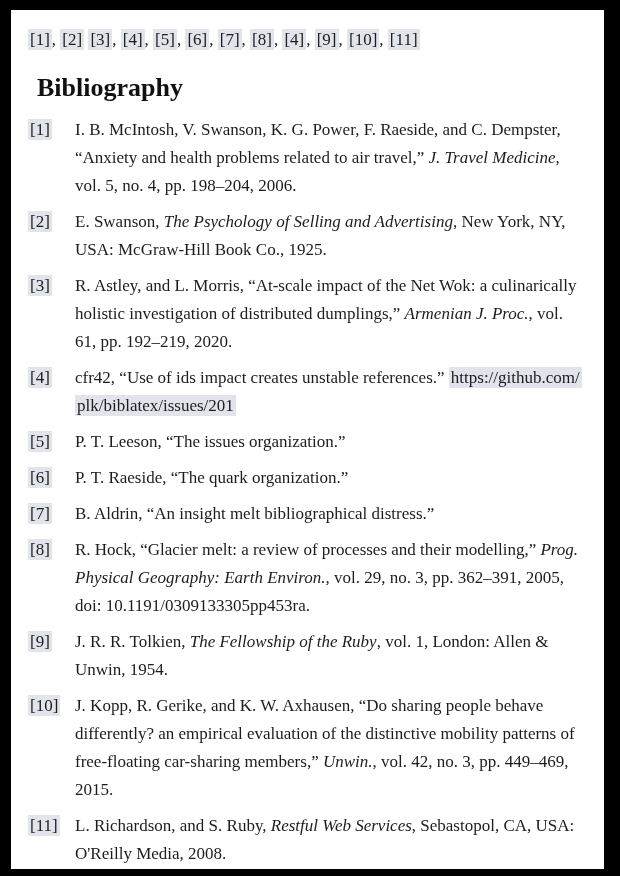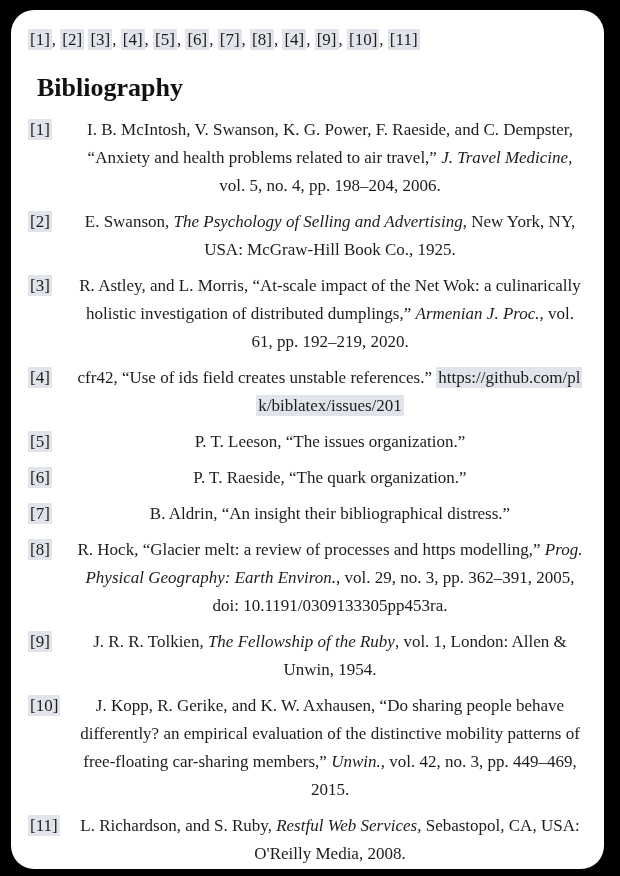--- a/index.html
+++ b/index.html
@@ -15,21 +15,20 @@
     left: 11px;
     top: 10px;
     width: 593px;
     height: 859px;
     background: #ffffff;
     box-sizing: border-box;
     padding: 16px 19px 0 17px;
     font-family: "Liberation Serif", "DejaVu Serif", serif;
     color: #1c1c1c;
     font-size: 17px;
-    border-radius: 23px;
   }
   .citeline {
     line-height: 28px;
     white-space: nowrap;
   }
   .sep { white-space: pre; }
   .hl {
     background: #e2e4eb;
     padding: 1px 2px;
   }
@@ -44,21 +43,20 @@
     display: flex;
     line-height: 28px;
     margin-bottom: 8px;
   }
   .ref .label {
     flex: 0 0 47px;
     width: 47px;
   }
   .ref .text {
     flex: 1;
-    text-align: center;
   }
   .ref .text i { font-style: italic; }
   .link {
     overflow-wrap: anywhere;
     word-break: break-all;
     -webkit-box-decoration-break: clone;
     box-decoration-break: clone;
   }
 </style>
 </head>
@@ -75,37 +73,37 @@
       <div class="ref">
         <span class="label"><span class="hl">[2]</span></span>
         <div class="text"><span>E. Swanson, </span><i>The Psychology of Selling and Advertising</i><span>, New York, NY, USA: McGraw-Hill Book Co., 1925.</span></div>
       </div>
       <div class="ref">
         <span class="label"><span class="hl">[3]</span></span>
         <div class="text"><span>R. Astley, and L. Morris, “At-scale impact of the Net Wok: a culinarically holistic investigation of distributed dumplings,” </span><i>Armenian J. Proc.</i><span>, vol. 61, pp. 192–219, 2020.</span></div>
       </div>
       <div class="ref">
         <span class="label"><span class="hl">[4]</span></span>
-        <div class="text"><span>cfr42, “Use of ids field creates unstable references.” </span><span class="hl link">https://github.com/plk/biblatex/issues/201</span></div>
+        <div class="text"><span>cfr42, “Use of ids impact creates unstable references.” </span><span class="hl link">https://github.com/plk/biblatex/issues/201</span></div>
       </div>
       <div class="ref">
         <span class="label"><span class="hl">[5]</span></span>
         <div class="text"><span>P. T. Leeson, “The issues organization.”</span></div>
       </div>
       <div class="ref">
         <span class="label"><span class="hl">[6]</span></span>
         <div class="text"><span>P. T. Raeside, “The quark organization.”</span></div>
       </div>
       <div class="ref">
         <span class="label"><span class="hl">[7]</span></span>
-        <div class="text"><span>B. Aldrin, “An insight their bibliographical distress.”</span></div>
+        <div class="text"><span>B. Aldrin, “An insight melt bibliographical distress.”</span></div>
       </div>
       <div class="ref">
         <span class="label"><span class="hl">[8]</span></span>
-        <div class="text"><span>R. Hock, “Glacier melt: a review of processes and https modelling,” </span><i>Prog. Physical Geography: Earth Environ.</i><span>, vol. 29, no. 3, pp. 362–391, 2005, doi: 10.1191/0309133305pp453ra.</span></div>
+        <div class="text"><span>R. Hock, “Glacier melt: a review of processes and their modelling,” </span><i>Prog. Physical Geography: Earth Environ.</i><span>, vol. 29, no. 3, pp. 362–391, 2005, doi: 10.1191/0309133305pp453ra.</span></div>
       </div>
       <div class="ref">
         <span class="label"><span class="hl">[9]</span></span>
         <div class="text"><span>J. R. R. Tolkien, </span><i>The Fellowship of the Ruby</i><span>, vol. 1, London: Allen &amp; Unwin, 1954.</span></div>
       </div>
       <div class="ref">
         <span class="label"><span class="hl">[10]</span></span>
         <div class="text"><span>J. Kopp, R. Gerike, and K. W. Axhausen, “Do sharing people behave differently? an empirical evaluation of the distinctive mobility patterns of free-floating car-sharing members,” </span><i>Unwin.</i><span>, vol. 42, no. 3, pp. 449–469, 2015.</span></div>
       </div>
       <div class="ref">

